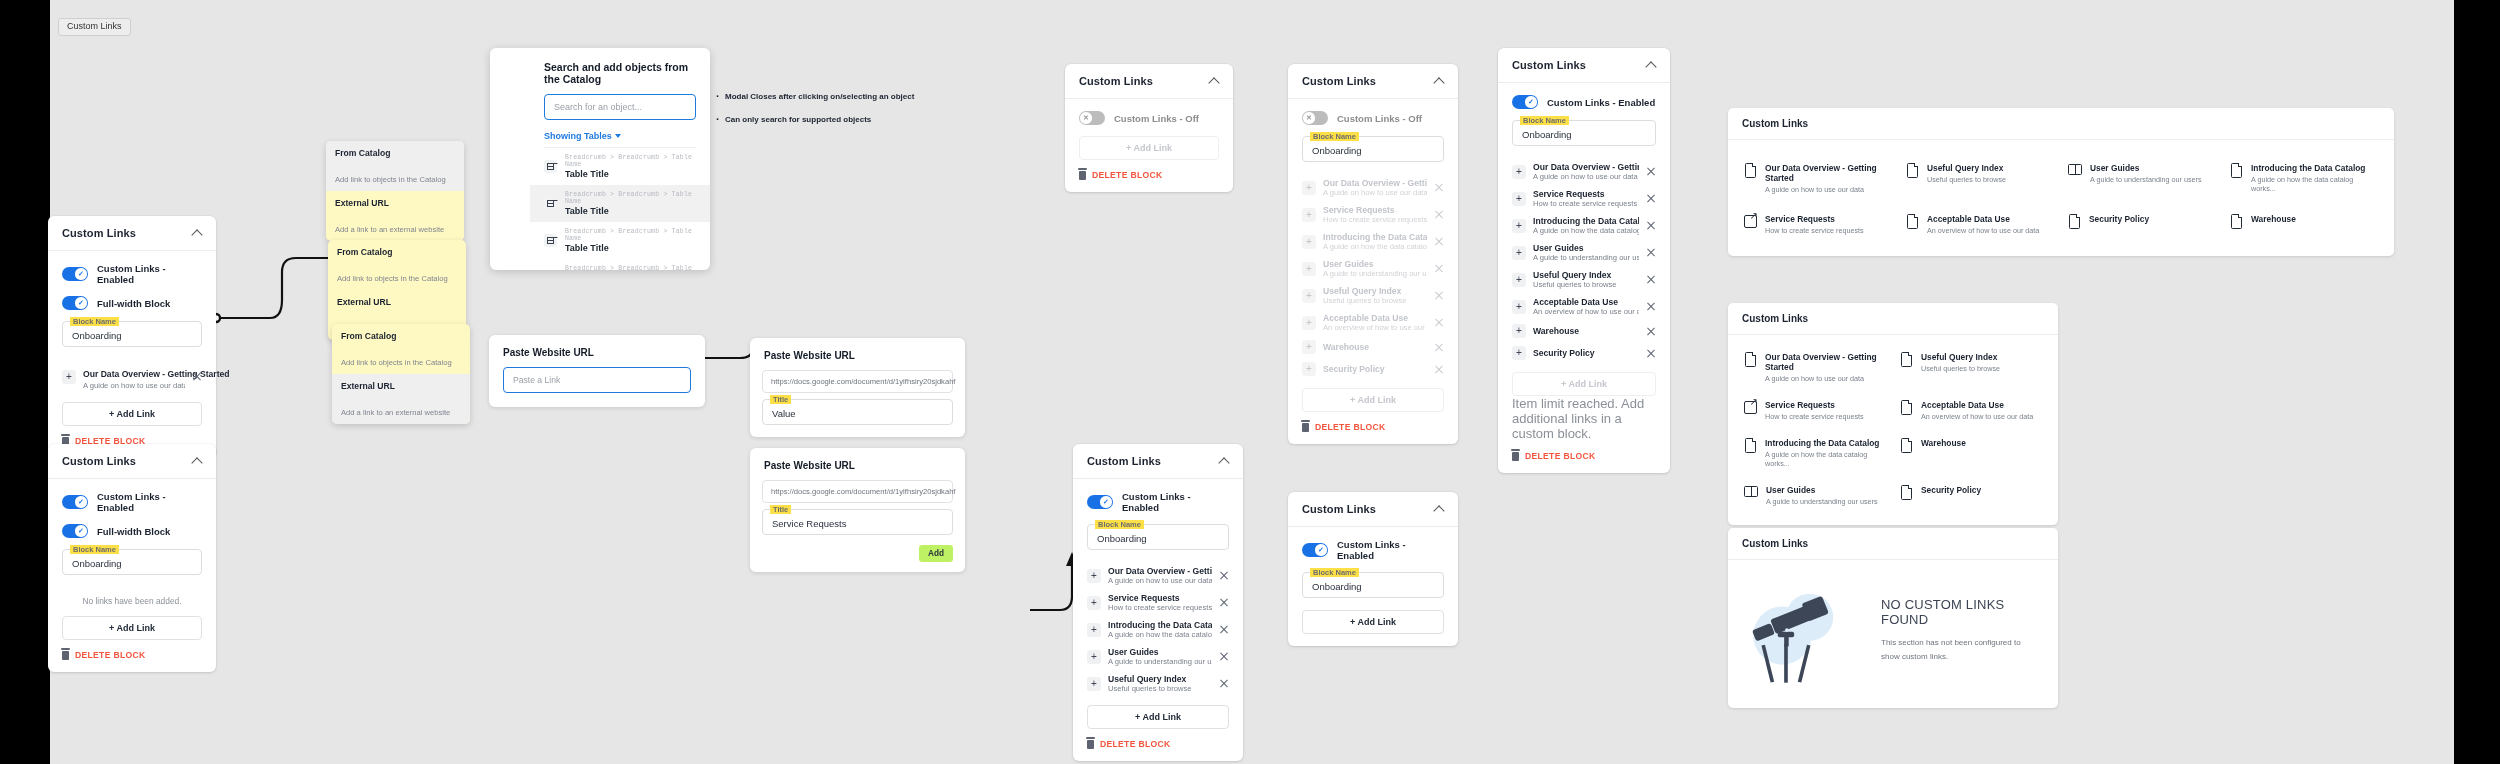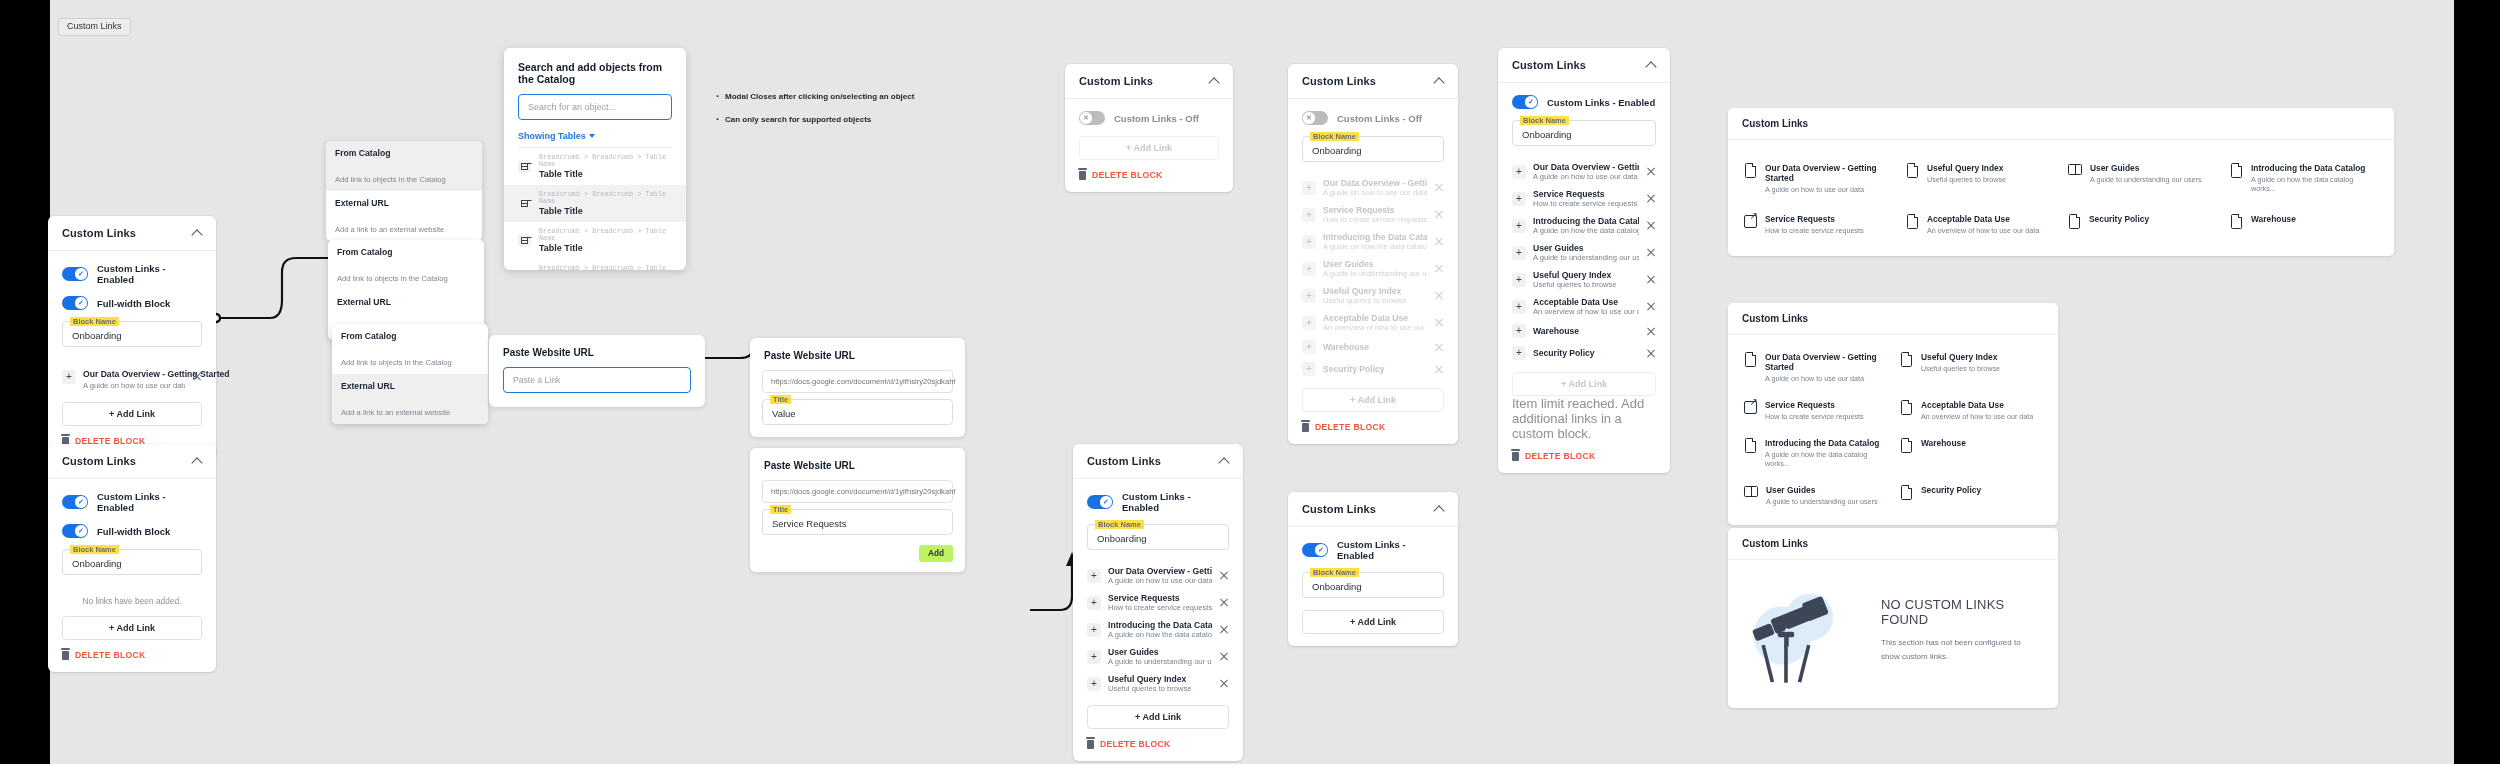--- a/index.html
+++ b/index.html
@@ -112,22 +112,22 @@
     content:""; position:absolute; top:-2.5px; left:-1px; width:9px; height:1.6px;
     background:#5d6370; border-radius:1px;
   }
   .note {
     font-size:13px; color:#8b9098; text-align:left; margin-top:0;
   }
   .empty-note { font-size:8.4px; color:#8b9098; text-align:center; padding:9px 0 2px; }
 
   
   .menu {
-    position:absolute; background:#ffffff; border-radius:5px;
-    box-shadow:0 2px 6px rgba(0,0,0,.16); overflow:hidden; width:156px;
+    position:absolute; background:#fef9c3; border-radius:5px;
+    box-shadow:0 2px 6px rgba(0,0,0,.16); overflow:hidden; width:138px;
   }
   .menu-item { padding:7px 9px; }
   .menu-item.hl { background:#efeff0; }
   .menu-item .mi-title { font-size:8.6px; font-weight:bold; color:#1c2330; }
   .menu-item .mi-sub { font-size:7.6px; color:#80858f; margin-top:17px; }
 
   
   .modal {
     position:absolute; background:#fff; border-radius:6px; overflow:hidden;
     box-shadow:0 2px 8px rgba(0,0,0,.17);
@@ -340,21 +340,21 @@
     <div class="menu-item">
       <div class="mi-title">From Catalog</div>
       <div class="mi-sub">Add link to objects in the Catalog</div>
     </div>
     <div class="menu-item hl">
       <div class="mi-title">External URL</div>
       <div class="mi-sub">Add a link to an external website</div>
     </div>
   </div>
 
-  <div class="modal" style="left:504px; top:48px; width:182px; height:222px;">
+  <div class="modal" style="left:490px; top:48px; width:220px; height:222px;padding-left:40px;">
     <div class="modal-title">Search and add objects from the Catalog</div>
     <div class="search-box">Search for an object...</div>
     <div class="showing">
       <span>Showing Tables</span>
       <span class="caret"></span>
     </div>
     <div class="tbl-sep"></div>
     <div id="catalog-rows">
         <div class="tbl-row">
           <span class="tbl-icon"></span>

